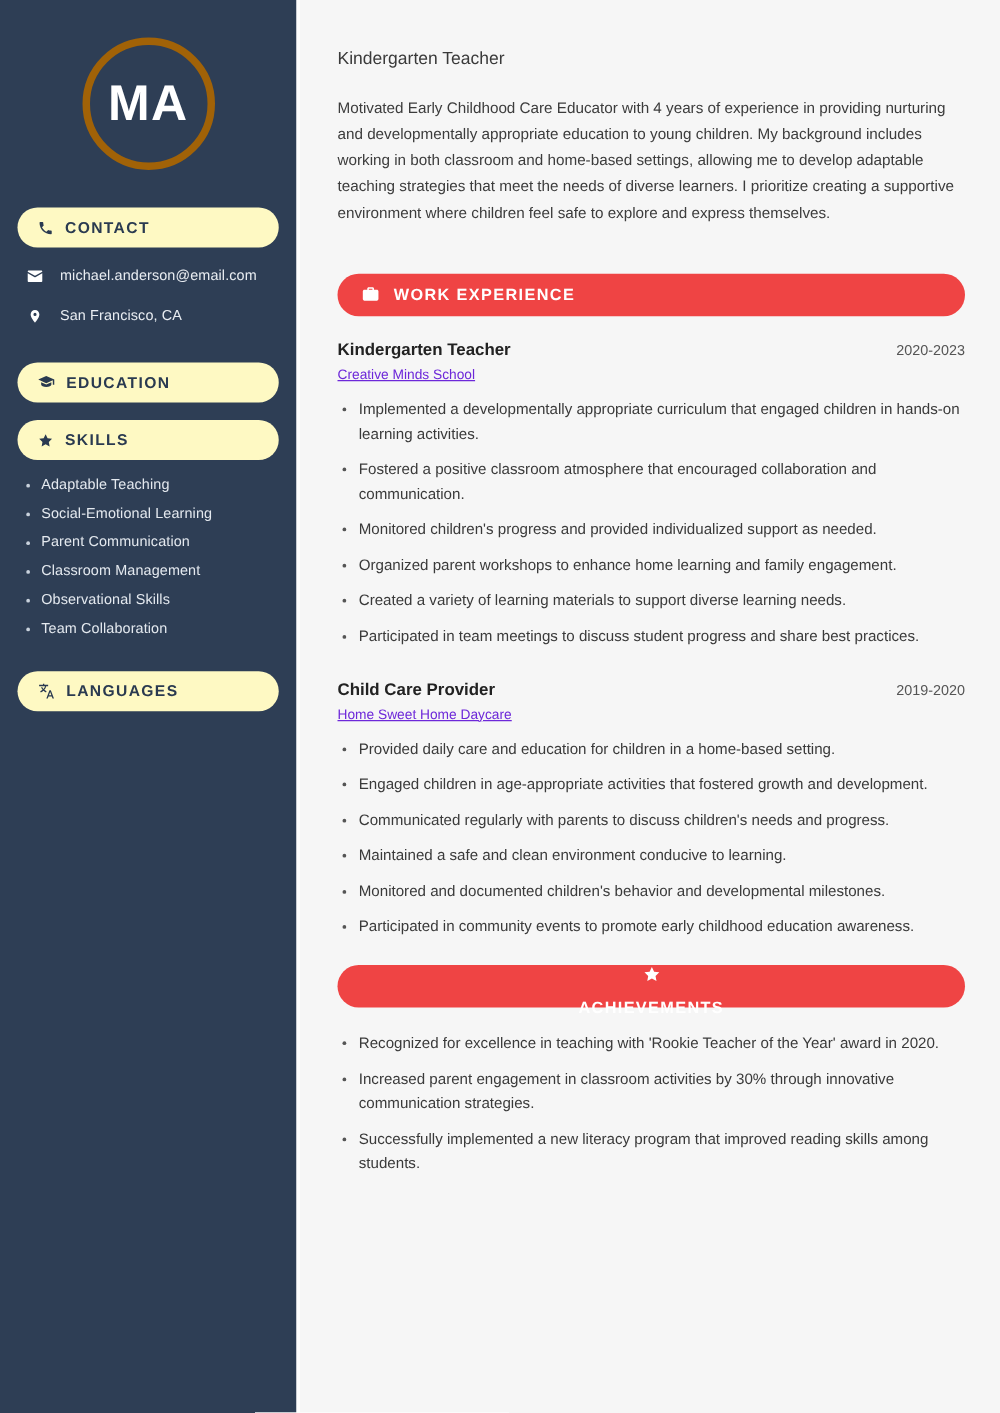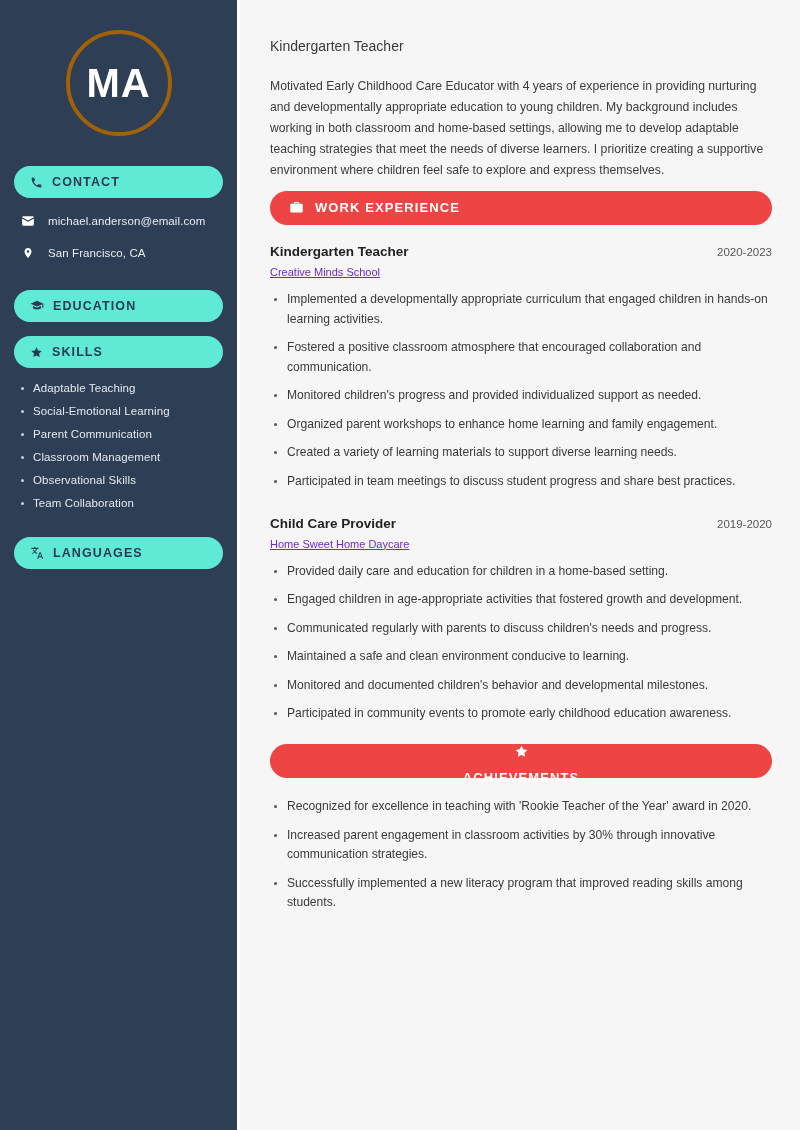--- a/index.html
+++ b/index.html
@@ -39,33 +39,33 @@
     justify-content: center;
     align-items: center;
     margin-top: 12px;
     margin-bottom: 30px;
   }
 
   .avatar {
     width: 106px;
     height: 106px;
     border-radius: 50%;
-    border: 4px solid #a16207;
+    border: 6px solid #a16207;
     display: flex;
     align-items: center;
     justify-content: center;
     font-size: 40px;
     font-weight: 700;
     letter-spacing: 1px;
     color: #ffffff;
   }
 
   
   .pill {
-    background: #5eead4;
+    background: #fef9c3;
     color: #2a3a50;
     border-radius: 999px;
     height: 32px;
     display: flex;
     align-items: center;
     gap: 9px;
     padding: 0 16px;
     margin-bottom: 14px;
   }
   .pill .pill-label {
@@ -160,21 +160,21 @@
     font-size: 14px;
     color: #3a3a3a;
     margin-top: 12px;
     margin-bottom: 22px;
   }
 
   .summary {
     font-size: 12.2px;
     line-height: 1.72;
     color: #3c3c3c;
-    margin-bottom: 10px;
+    margin-bottom: 38px;
   }
 
   
   .bar {
     background: #ef4444;
     border-radius: 999px;
     height: 34px;
     display: flex;
     align-items: center;
     gap: 11px;

